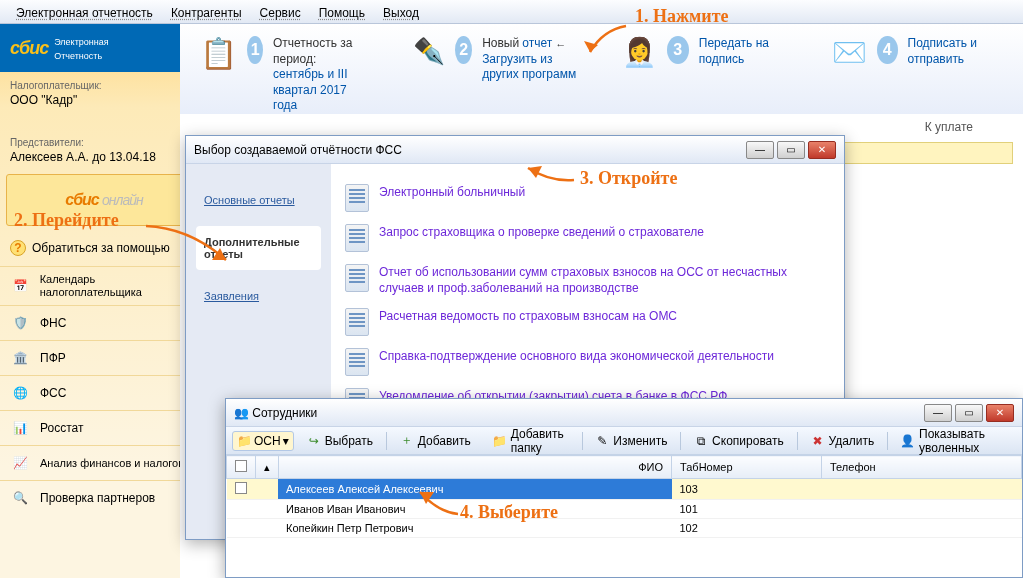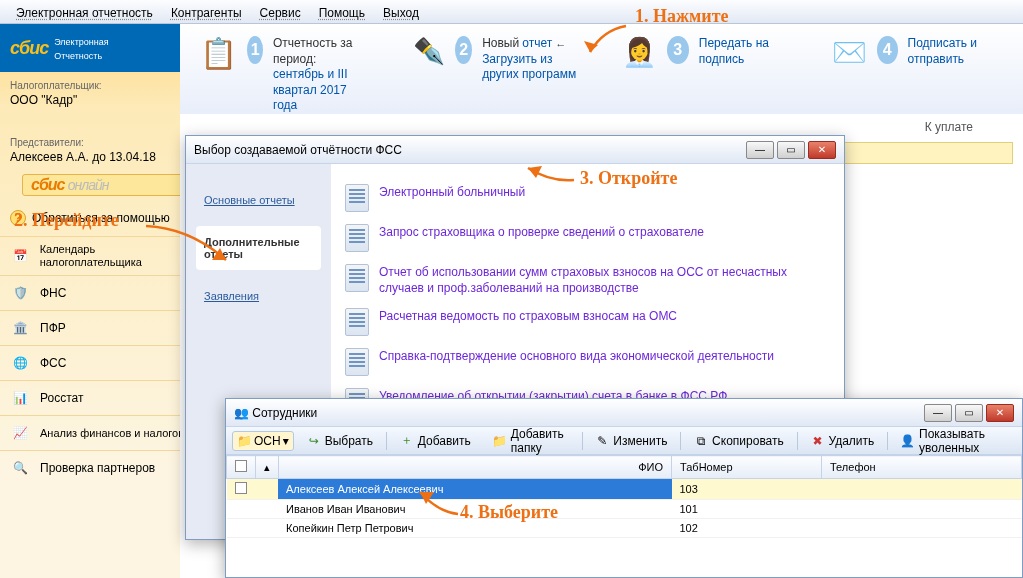--- a/index.html
+++ b/index.html
@@ -10,21 +10,21 @@
 .topmenu span { padding:3px 8px; cursor:pointer; text-decoration:underline dotted #888; text-underline-offset:2px; }
 
 
 .left { position:absolute; left:0; top:24px; width:208px; height:554px; background:linear-gradient(#fed782,#fdeab8 15%,#fdf5e1 80%); }
 .logo { background:#0069b5; height:48px; color:#fac019; display:flex; align-items:center; padding:0 10px; gap:6px; }
 .logo b { font-size:18px; font-style:italic; font-weight:bold; letter-spacing:-1px; }
 .logo small { color:#fff; font-size:9px; line-height:1.1; }
 .sidebox { padding:8px 10px 2px; font-size:11px; }
 .sidebox .lbl { color:#666; font-size:10px; }
 .sidebox .val { color:#000; font-size:12px; margin-top:2px; }
-.onlinebar { margin:8px 22px; background:#fde79a; border:1px solid #e8b34a; border-radius:3px; padding:1px 8px; }
+.onlinebar { margin:8px 6px; background:#fde79a; border:1px solid #e8b34a; border-radius:3px; padding:16px 8px;text-align:center; }
 .onlinebar b { color:#e87b00; font-style:italic; font-size:16px; letter-spacing:-1px; }
 .onlinebar span { color:#bbb; font-style:italic; font-size:14px; letter-spacing:-1px; }
 .helplink { display:flex; align-items:center; gap:6px; padding:6px 10px; }
 .helplink .ico { width:16px; height:16px; border-radius:50%; background:#ffe175; border:1px solid #d9a326; display:flex; align-items:center; justify-content:center; color:#e87b00; font-weight:bold; }
 .navlist { margin-top:4px; }
 .navitem { display:flex; align-items:center; gap:8px; padding:6px 10px; border-top:1px solid #f1d899; cursor:pointer; min-height:30px; }
 .navitem .ico { width:22px; height:22px; display:flex; align-items:center; justify-content:center; font-size:12px; }
 
 
 .main { position:absolute; left:180px; top:24px; right:0; height:554px; background:#fff; }

